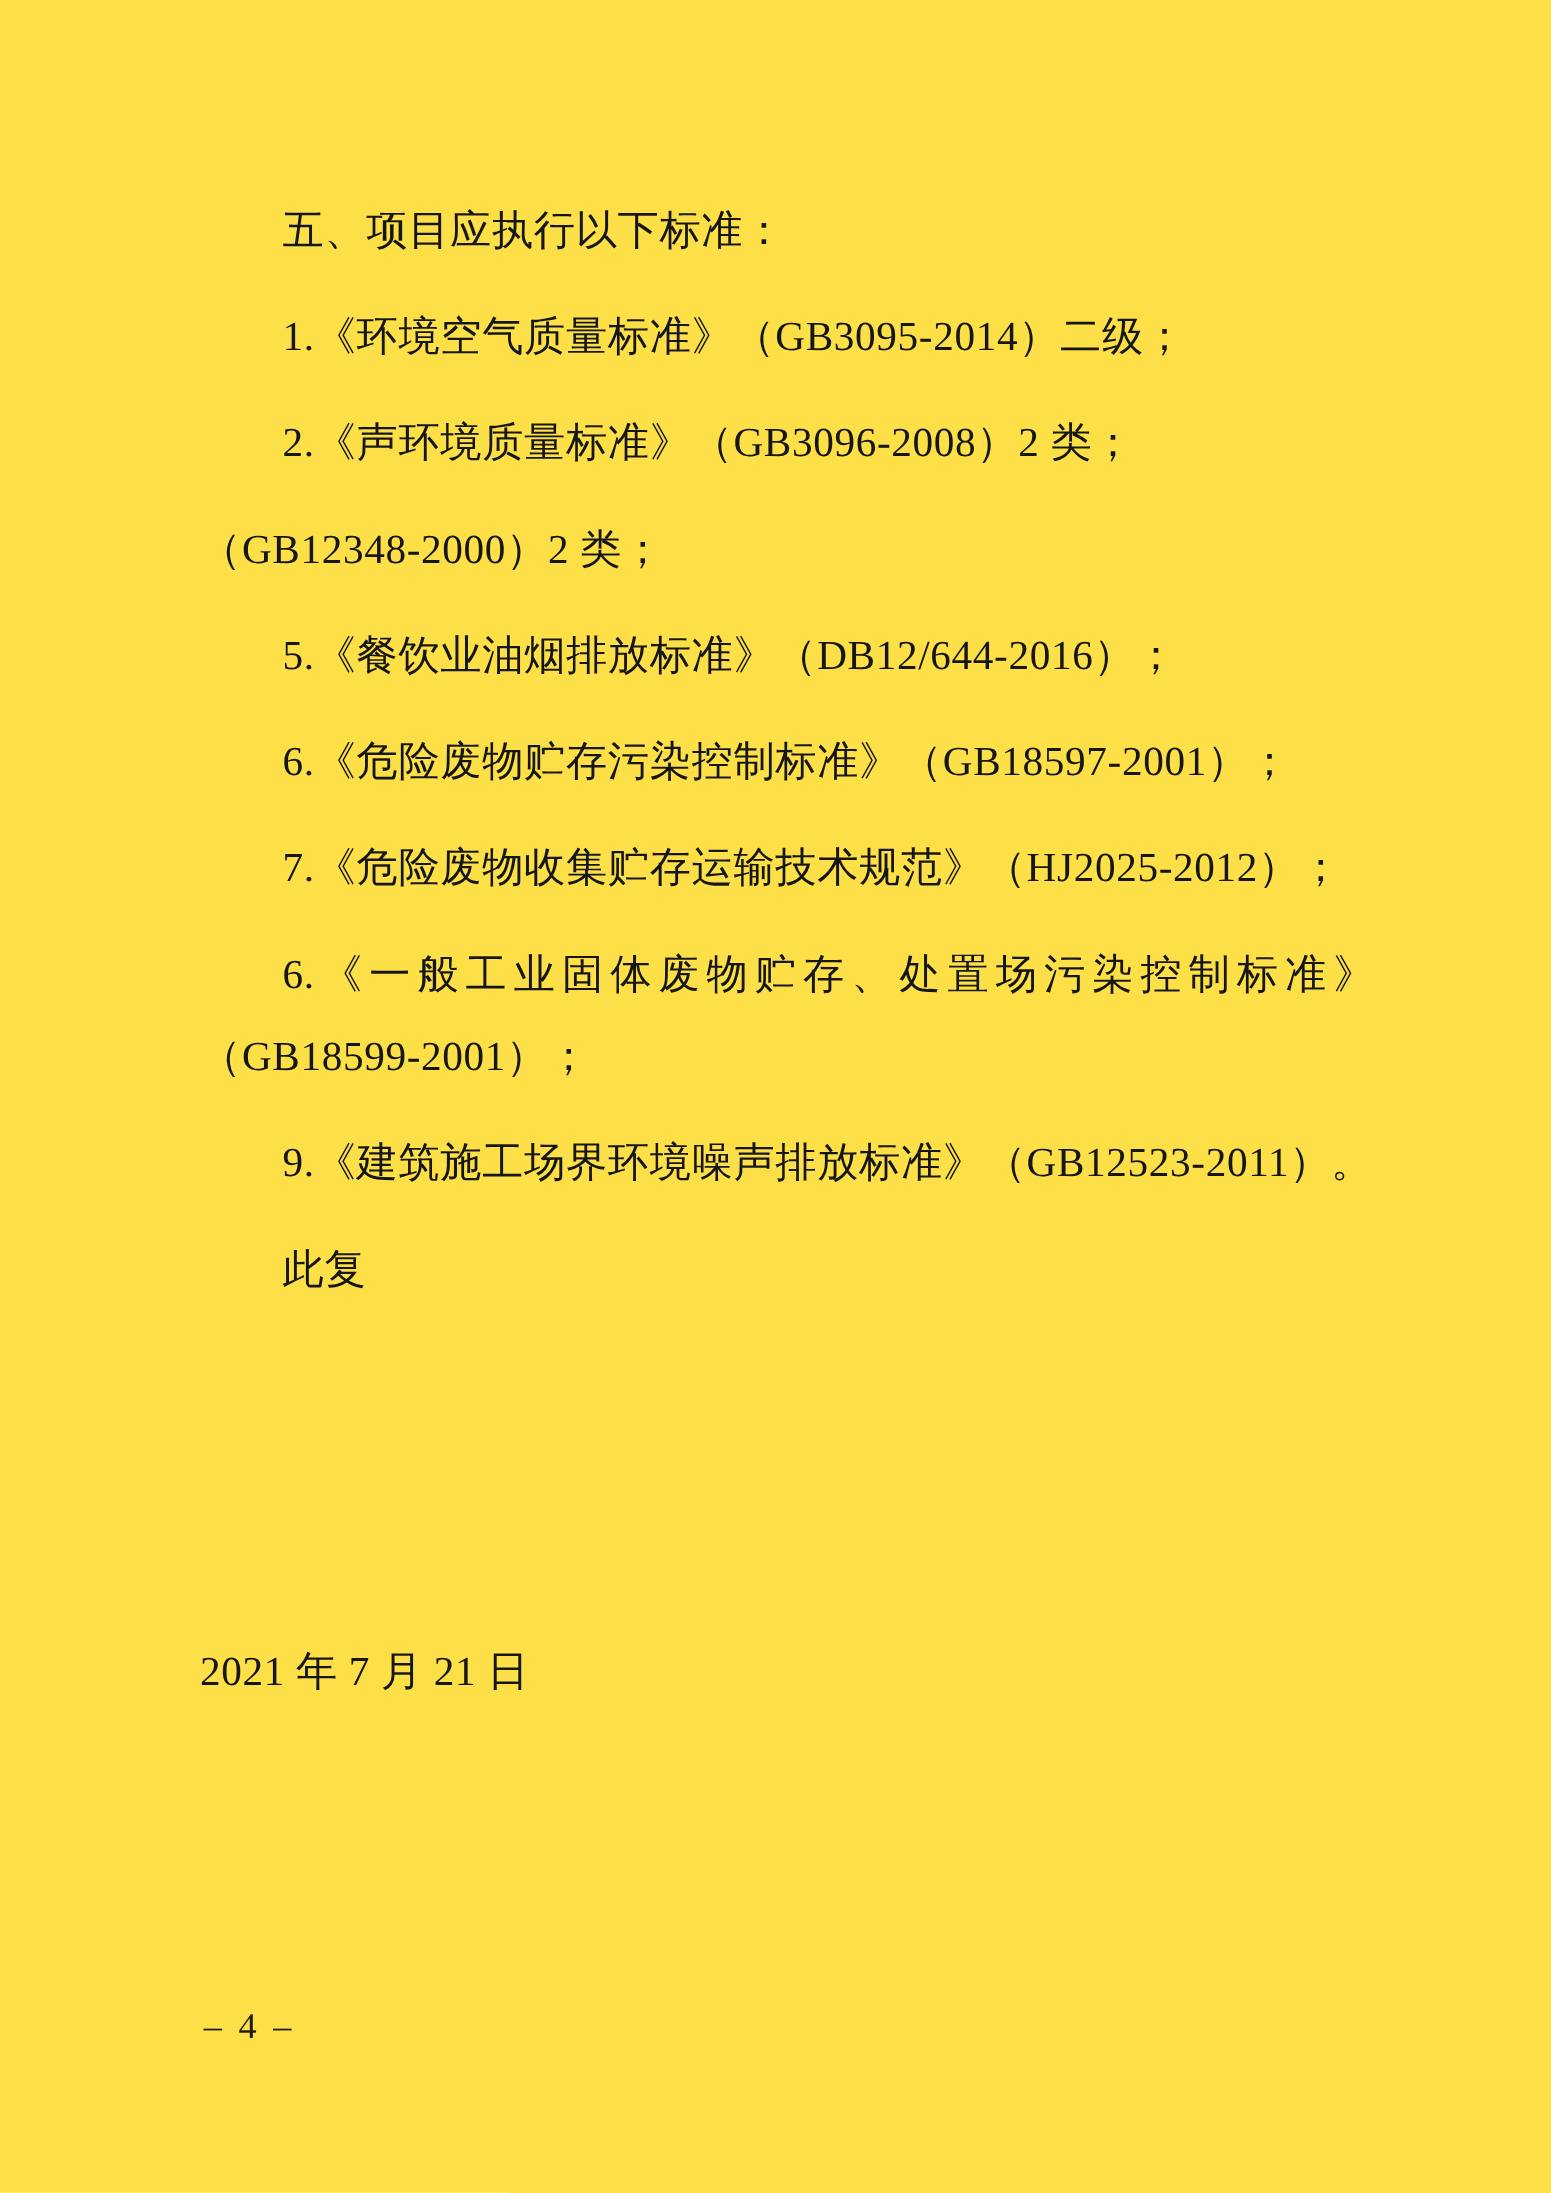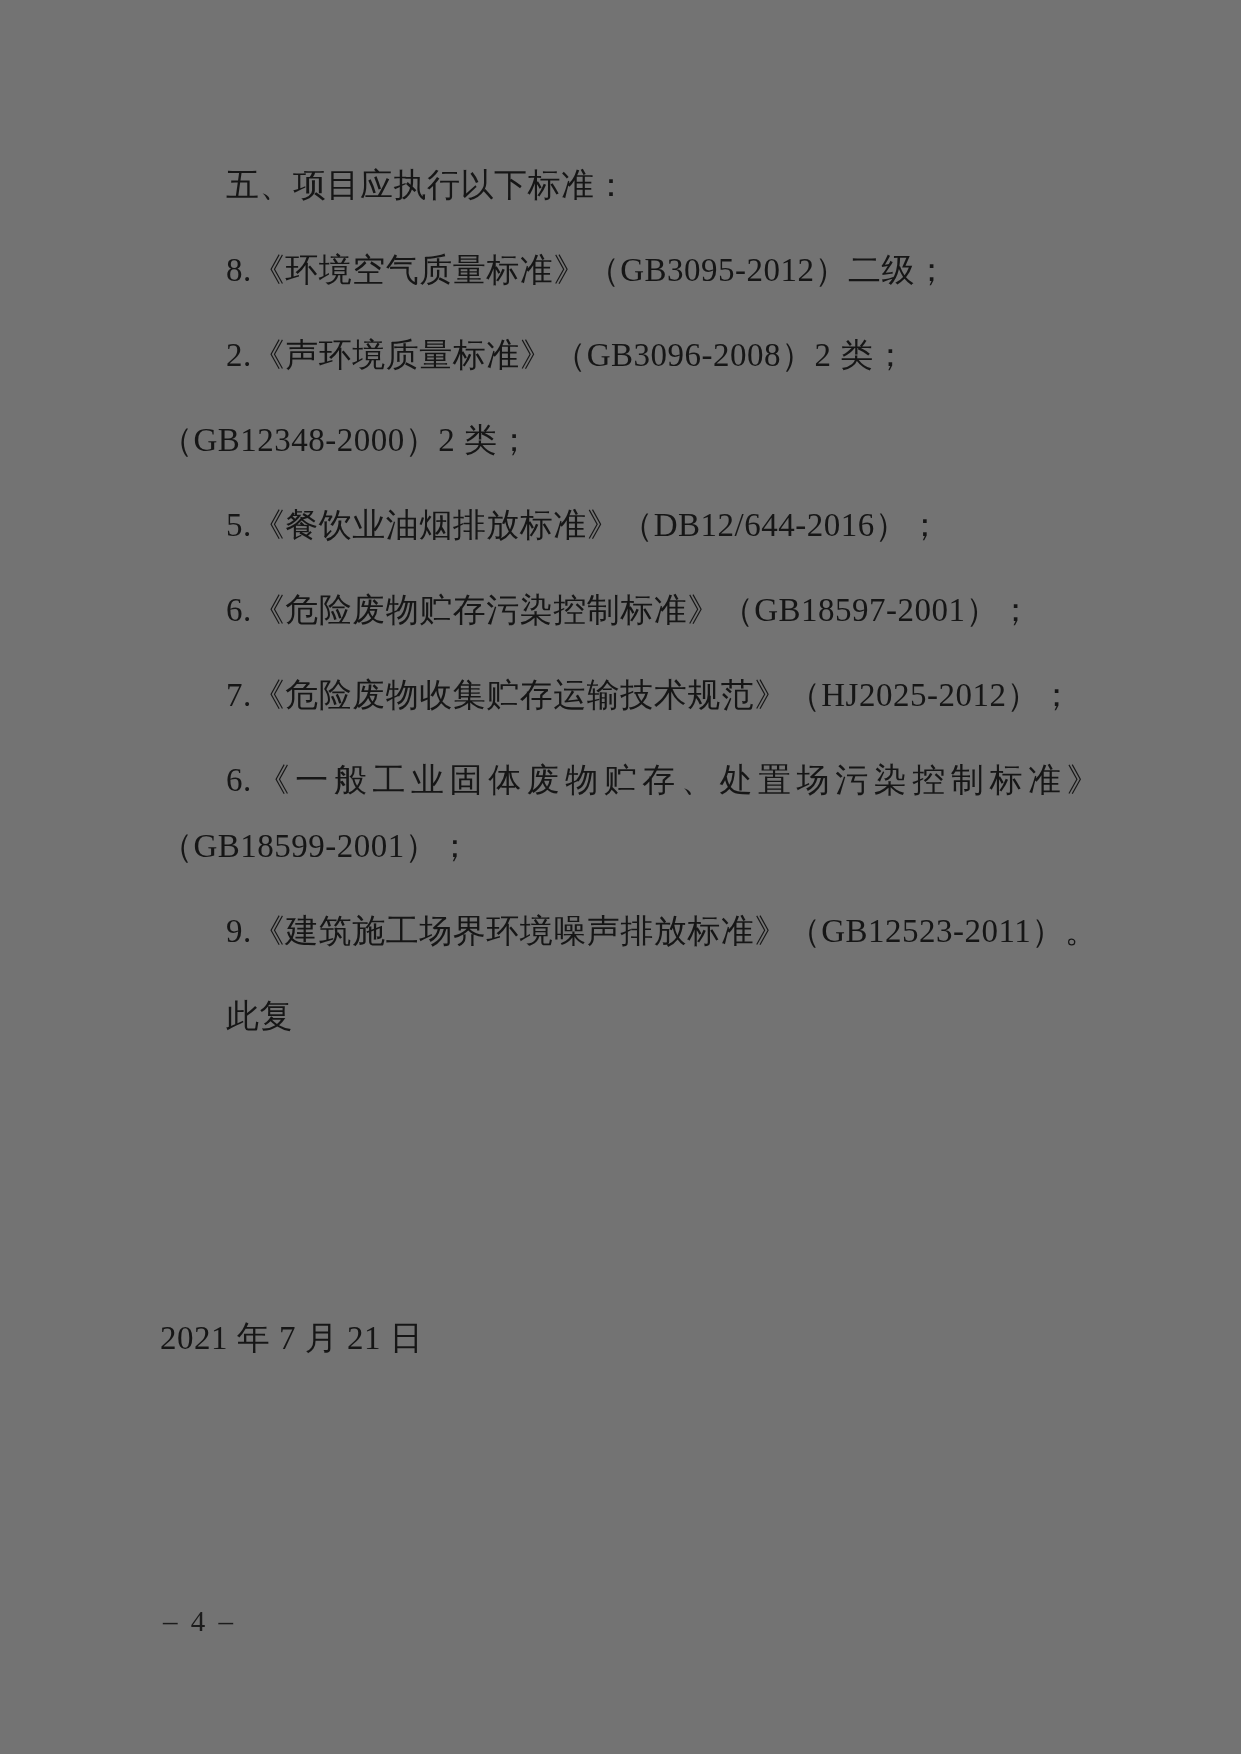--- a/index.html
+++ b/index.html
@@ -11,21 +11,21 @@
     height: 1754px;
     background: #ffffff;
     position: relative;
     overflow: hidden;
     font-family: "Liberation Serif", "DejaVu Serif", serif;
     color: #161616;
   }
   .page {
     position: absolute;
     inset: 0;
-    background: #737373;
+    background: #fde047;
   }
   .content {
     position: absolute;
     left: 160px;
     top: 152px;
     width: 940px;
     font-size: 33px;
     line-height: 66px;
     letter-spacing: 0.5px;
   }
@@ -62,21 +62,21 @@
 </style>
 </head>
 <body>
 
 <div class="page">
 
   <div class="content">
 
     <div class="para indent">五、项目应执行以下标准：</div>
 
-    <div class="para indent">8.《环境空气质量标准》（GB3095-2012）二级；</div>
+    <div class="para indent">1.《环境空气质量标准》（GB3095-2014）二级；</div>
 
     <div class="para indent">2.《声环境质量标准》（GB3096-2008）2 类；</div>
 
 
     <div class="para">
       <div>（GB12348-2000）2 类；</div>
     </div>
 
     <div class="para indent">5.《餐饮业油烟排放标准》（DB12/644-2016）；</div>
 

